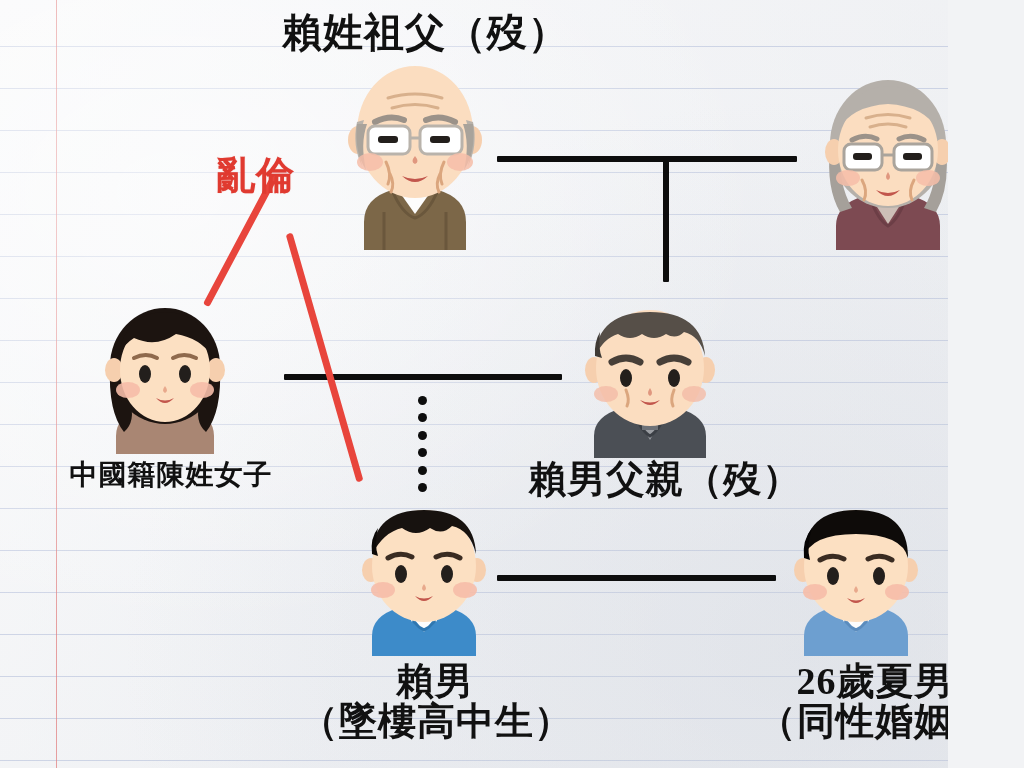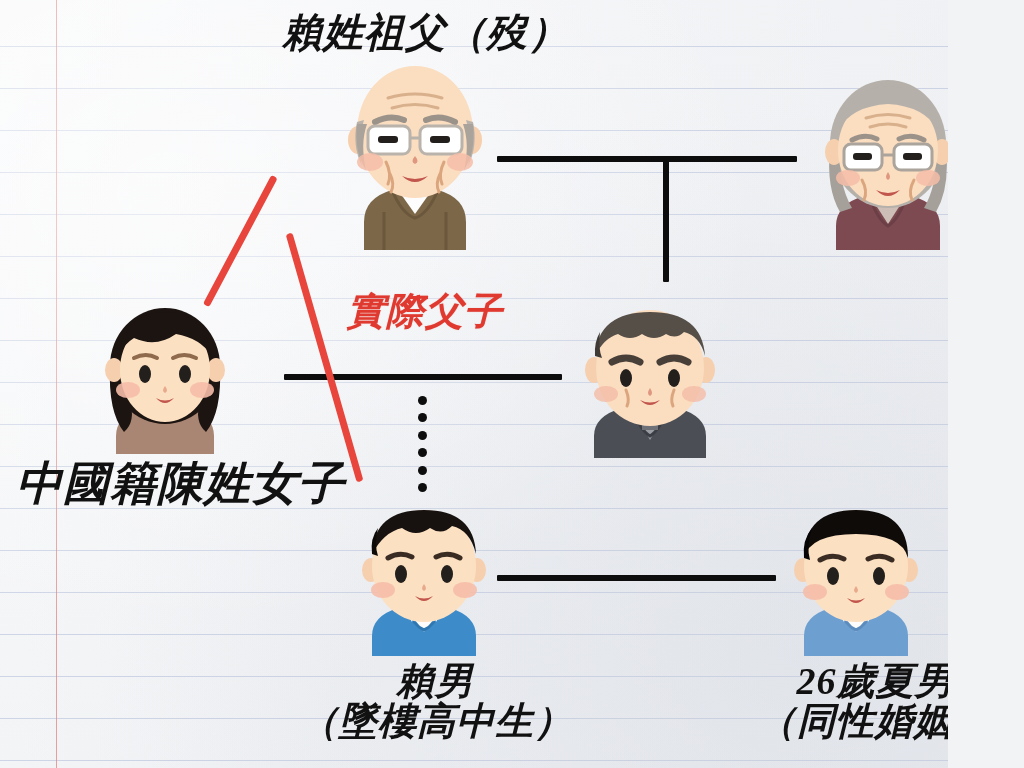--- a/index.html
+++ b/index.html
@@ -5,21 +5,20 @@
 <style>
   html,body{margin:0;padding:0;}
   body{
     width:1024px;height:768px;overflow:hidden;
     font-family:"Liberation Serif","DejaVu Serif",serif;
     background:#f2f3f5;
   }
   #stage{
     position:relative;width:948px;height:768px;overflow:hidden;
     background:#fef9c3;
-    font-style:italic;
   }
   
   .paper-base{
     position:absolute;inset:0;
     background:
       linear-gradient(105deg, rgba(255,255,255,0.55) 0%, rgba(243,244,247,0.25) 45%, rgba(232,234,238,0.5) 100%),
       linear-gradient(#f4f5f7,#eceef1);
   }
   .rules{position:absolute;inset:0;}
   .rule{
@@ -303,25 +302,26 @@
       <ellipse cx="25" cy="88" rx="12" ry="8" fill="#f6bda8" opacity=".9"></ellipse>
       <ellipse cx="107" cy="88" rx="12" ry="8" fill="#f6bda8" opacity=".9"></ellipse>
       <path d="M66 82 q-4 5 0 7 q4 -2 0 -7" fill="#e8a98c"></path>
       <path d="M57 94 q9 10 18 0 q-9 5 -18 0" fill="#c2564c"></path>
     </svg>
   </div>
 
   <div class="lab" style="left:282px;top:12px;width:268px;font-size:40px;">賴姓祖父（歿）</div>
 
 
-  <div class="lab" style="left:16px;top:460px;width:310px;font-size:46px;">中國籍陳姓女子</div>
-
+  <div class="lab" style="left:16px;top:460px;width:310px;font-size:28px;">中國籍陳姓女子</div>
+
+  <div class="lab" style="left:520px;top:460px;width:290px;font-size:38px;">賴男父親（歿）</div>
 
   <div class="lab" style="left:300px;top:662px;width:270px;font-size:38px;">賴男
 （墜樓高中生）</div>
 
   <div class="lab" style="left:744px;top:662px;width:262px;font-size:38px;">26歲夏男
 （同性婚姻）</div>
 
-
-  <div class="lab red" style="left:330px;top:292px;width:190px;font-size:38px;">實際父子</div>
+  <div class="lab red" style="left:196px;top:156px;width:120px;font-size:38px;">亂倫</div>
+
 
 </div>
 
 </body></html>

